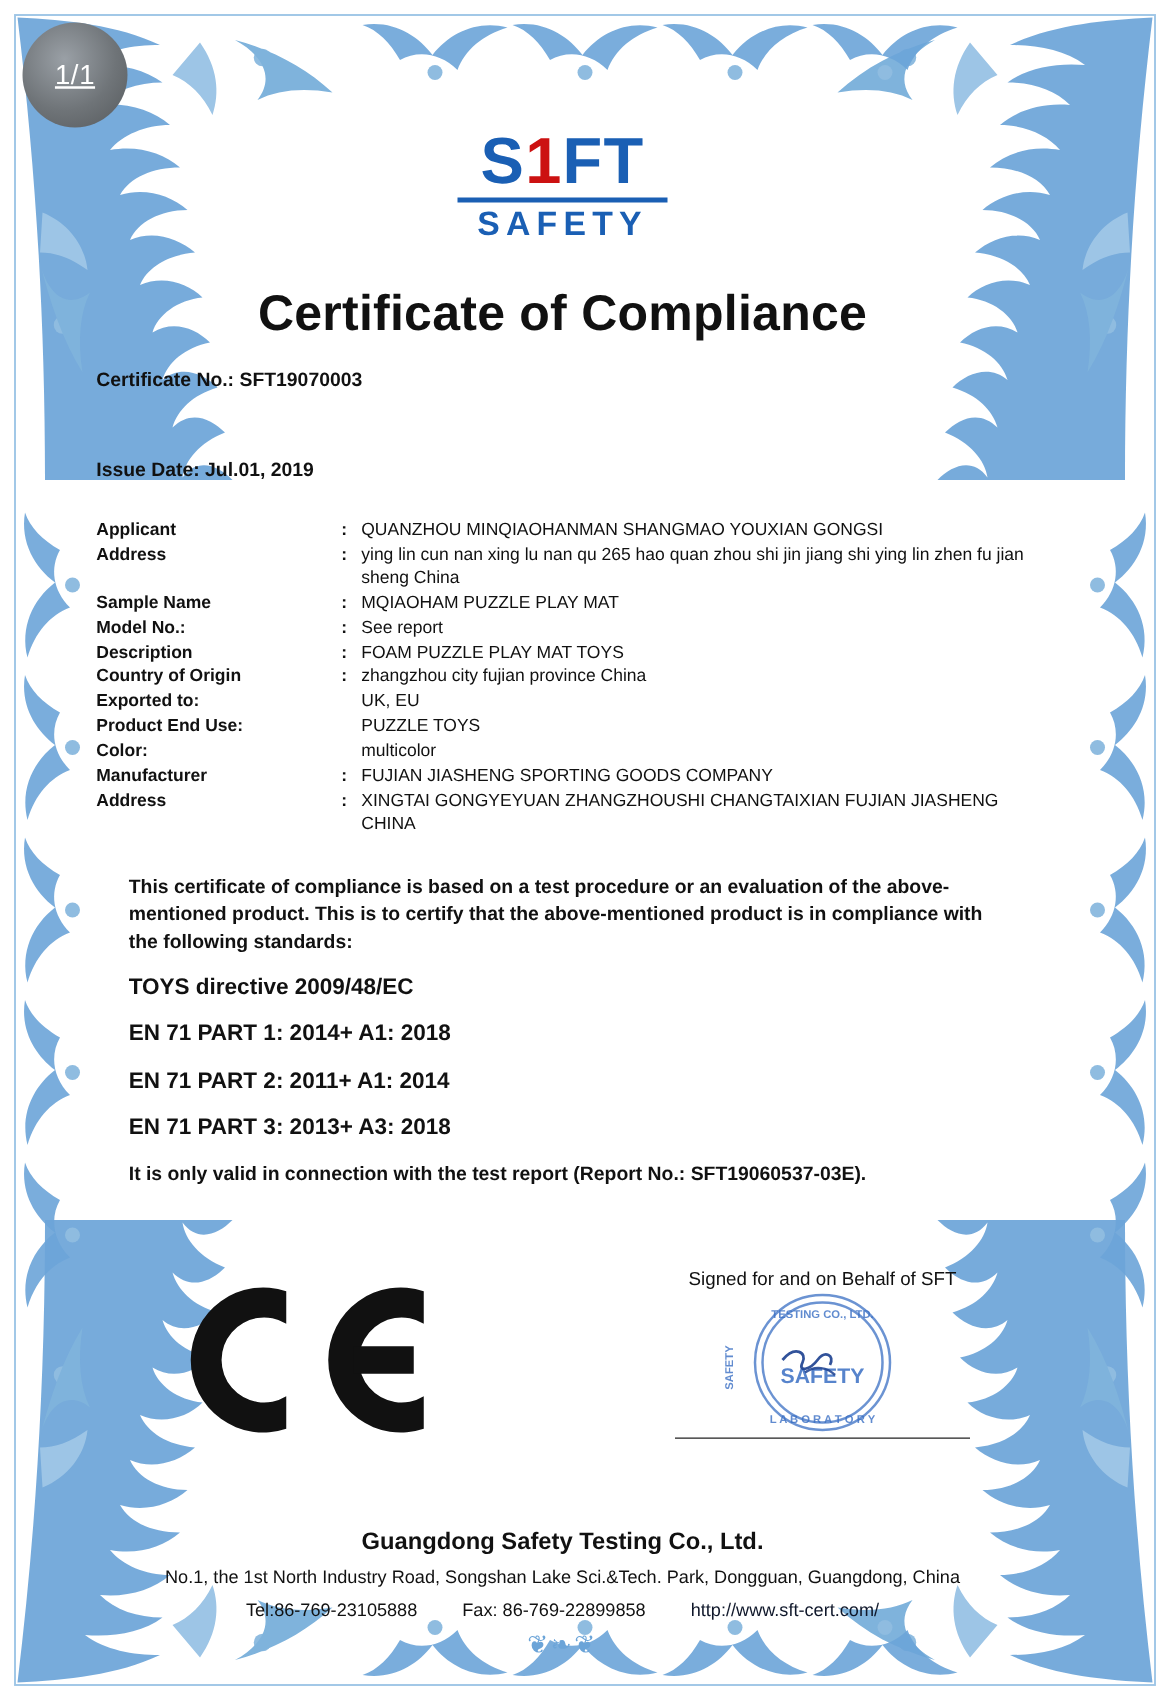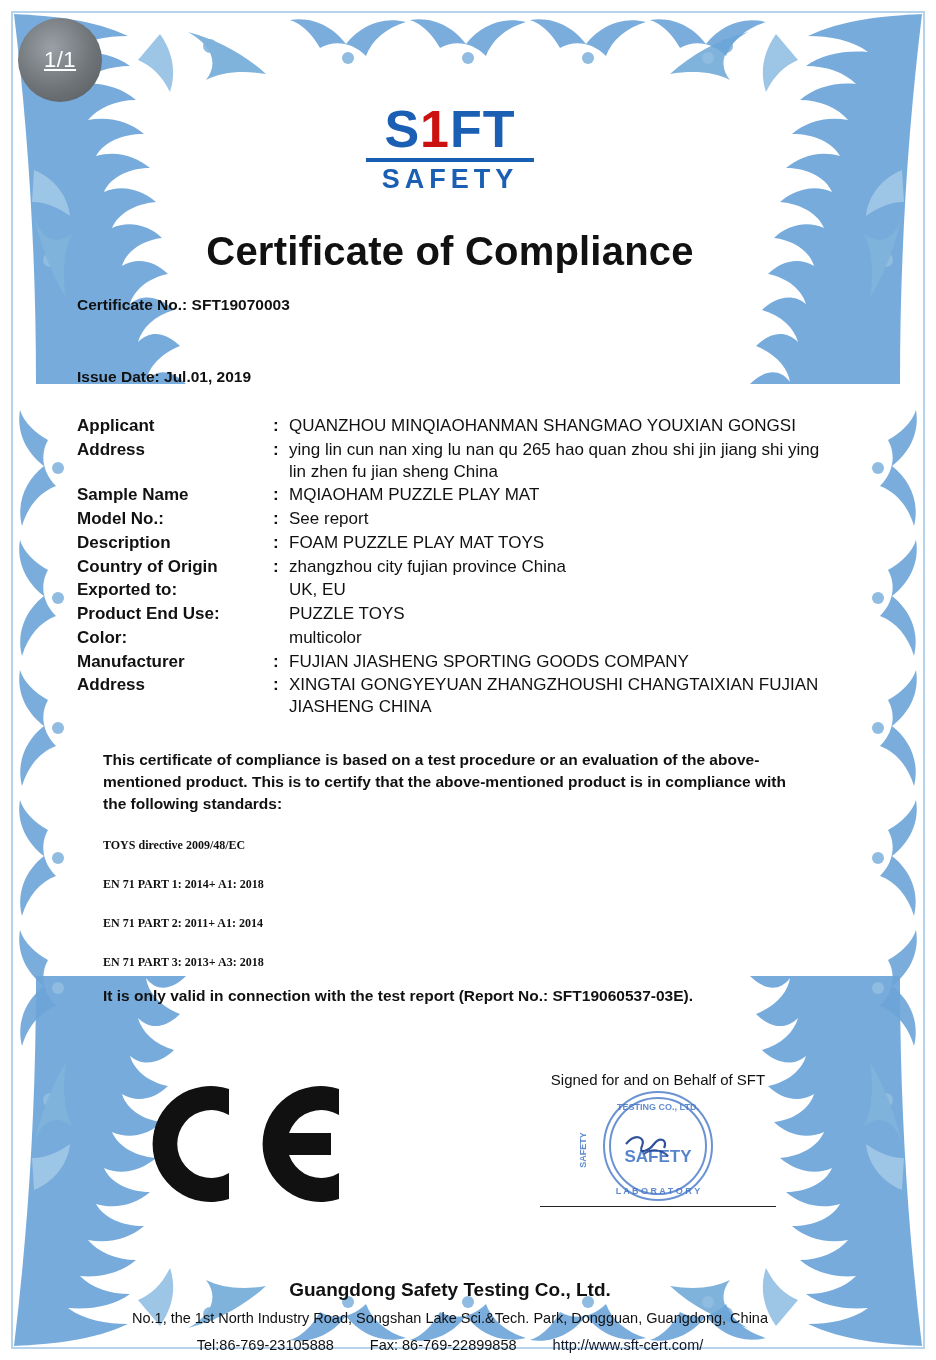--- a/index.html
+++ b/index.html
@@ -105,21 +105,21 @@
 
   
   .fields {
     margin-top: 28px;
     width: 100%;
     border-collapse: collapse;
   }
   .fields td {
     vertical-align: top;
     padding: 1px 0;
-    font-size: 17px;
+    font-size: 14px;
     line-height: 1.28;
     margin-top: 37px;
   }
   .f-label {
     width: 196px;
     font-weight: bold;
     white-space: nowrap;
   }
   .f-colon {
     width: 16px;
@@ -132,24 +132,23 @@
   
   .statement {
     margin-top: 30px;
     margin-left: 26px;
     width: 700px;
     font-size: 15.5px;
     font-weight: bold;
     line-height: 1.42;
   }
   .std-line {
-    margin-top: 22px;
-    font-size: 12px;
-    font-weight: bold;
-    font-family: Liberation Serif, serif;
+    margin-top: 12px;
+    font-size: 18px;
+    font-weight: bold;
   }
   .valid-line {
     margin-top: 14px;
     font-size: 15.5px;
     font-weight: bold;
   }
 
   
   .lower {
     position: relative;

